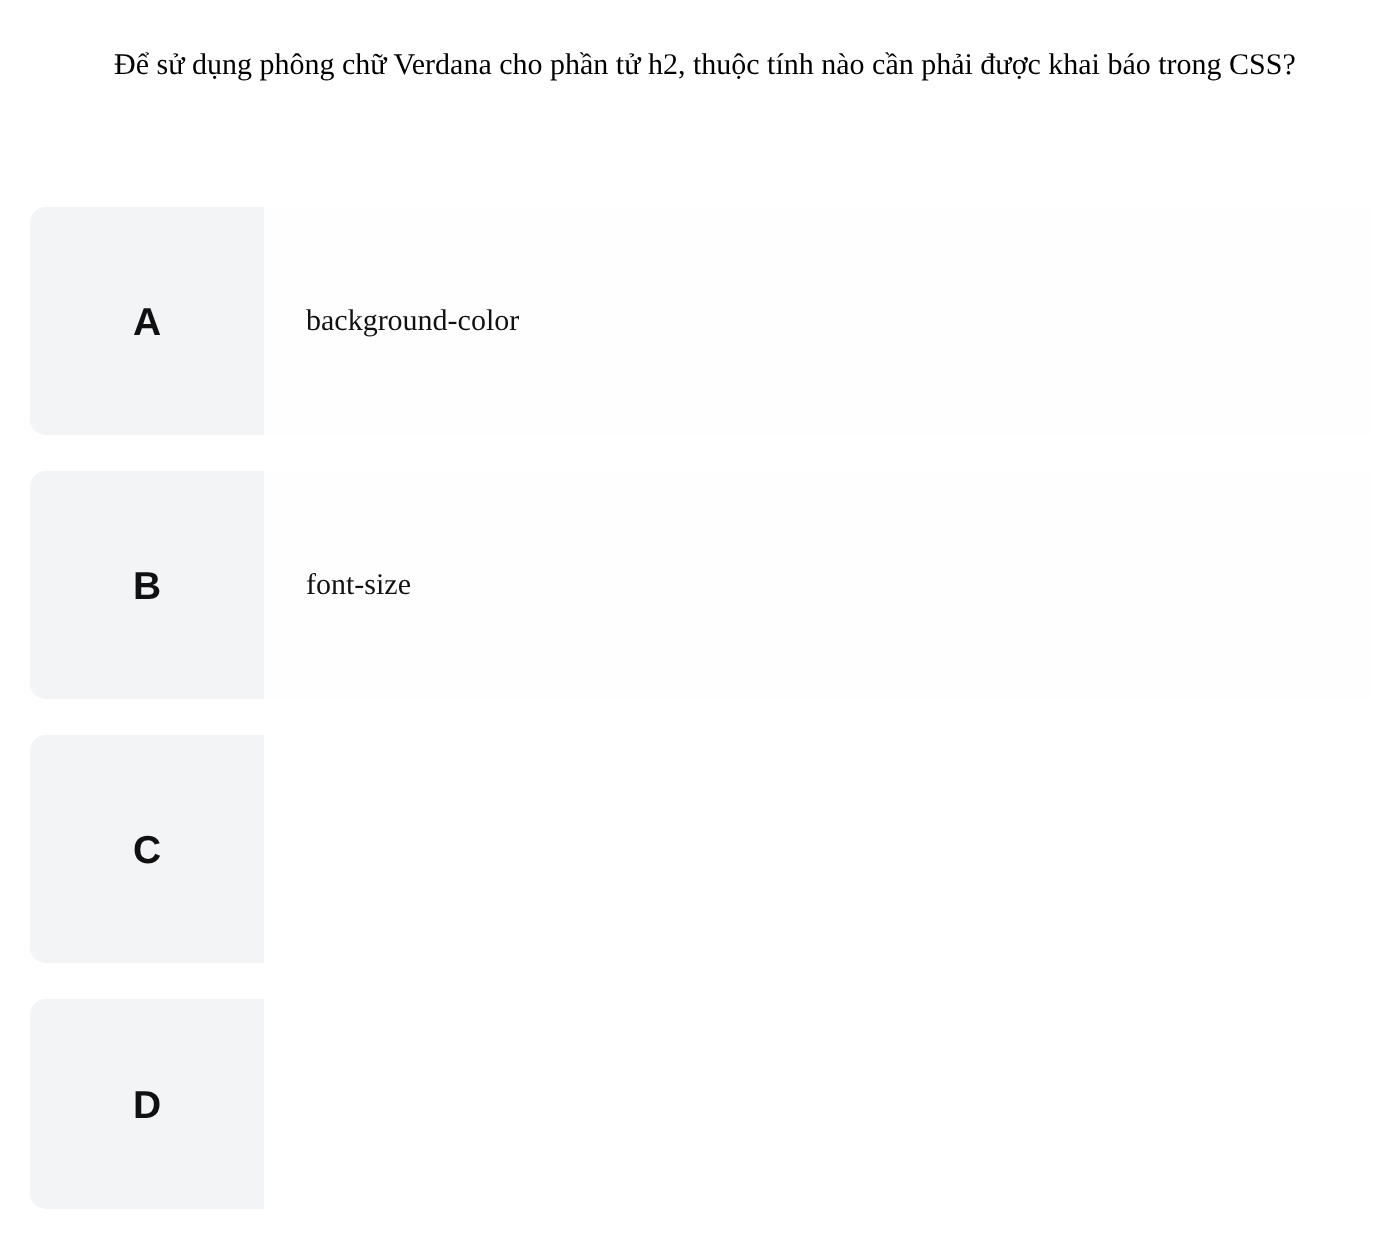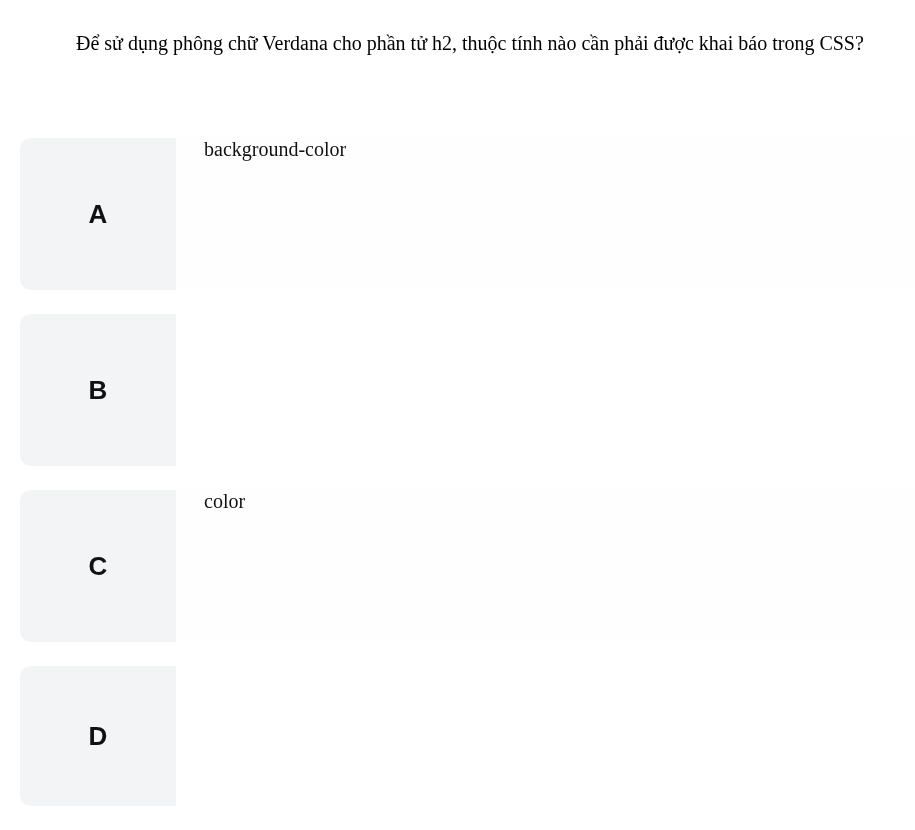--- a/index.html
+++ b/index.html
@@ -43,21 +43,21 @@
       font-family: Arial, Helvetica, sans-serif;
       font-size: 26px;
       font-weight: 700;
       color: #111;
     }
     .option-text-box {
       flex: 1;
       height: 152px;
       background: #fefefe;
       display: flex;
-      align-items: flex-start;
+      align-items: center;
       padding-left: 28px;
     }
     .option-text {
       font-family: Georgia, 'Times New Roman', serif;
       font-size: 20px;
       color: #111;
     }
     .option-row.last .option-letter-box,
     .option-row.last .option-text-box {
       height: 140px;
@@ -76,28 +76,28 @@
     </div>
     <div class="option-text-box">
       <span class="option-text">background-color</span>
     </div>
   </div>
 
   <div class="option-row">
     <div class="option-letter-box">
       <span class="option-letter">B</span>
     </div>
+    <div class="option-text-box">
+      <span class="option-text">font-size</span>
+    </div>
   </div>
 
   <div class="option-row">
     <div class="option-letter-box">
       <span class="option-letter">C</span>
-    </div>
-    <div class="option-text-box">
-      <span class="option-text">color</span>
     </div>
   </div>
 
   <div class="option-row last">
     <div class="option-letter-box">
       <span class="option-letter">D</span>
     </div>
   </div>
 
 </div>

